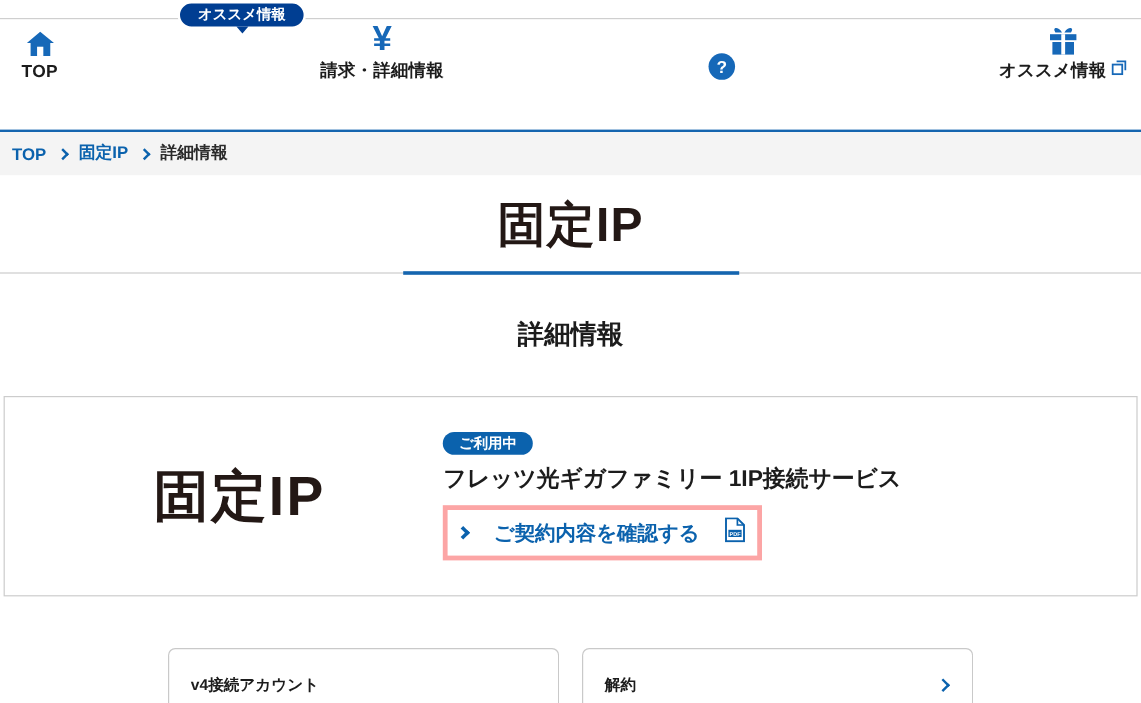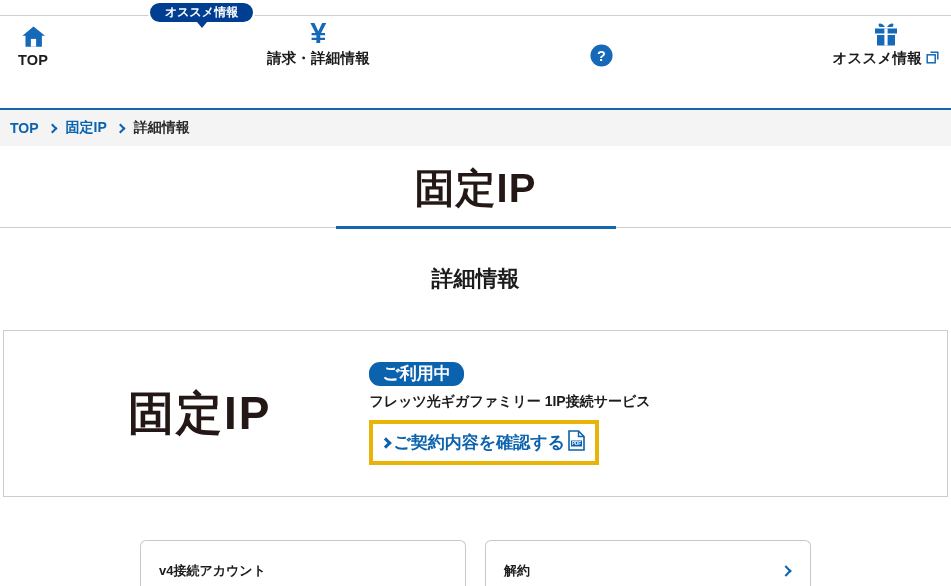--- a/index.html
+++ b/index.html
@@ -57,28 +57,28 @@
   
   .card {
     margin:36px 3px 0; height:167px; border:1px solid #ccc; background:#fff;
     display:flex; align-items:center;
   }
   .card-service-name {
     margin-left:124px; font-size:46px; font-weight:bold; color:#231815; letter-spacing:2px; white-space:nowrap;
   }
   .card-right { margin-left:98px; }
   .status-badge {
-    display:inline-block; background:#0b62ad; color:#fff; font-size:17px; font-weight:bold;
+    display:inline-block; background:#0b62ad; color:#fff; font-size:12px; font-weight:bold;
     padding:3px 13px 4px; border-radius:11px; line-height:1;
   }
-  .plan-name { margin-top:7px; font-size:14px; font-weight:bold; color:#1c1c1c; }
+  .plan-name { margin-top:7px; font-size:19px; font-weight:bold; color:#1c1c1c; }
   .contract-wrap { margin-top:9px; display:inline-flex; }
   .contract-link {
-    display:inline-flex; align-items:center; gap:3px;
-    border:4px solid #eab308; background:#fff; padding:6px 10px 6px 9px;
+    display:inline-flex; align-items:center; gap:21px;
+    border:4px solid #fca5a5; background:#fff; padding:6px 10px 6px 9px;
   }
   .contract-link .link-text { color:#0b62ad; font-size:17px; font-weight:bold; }
   .contract-link .chev { width:8px; height:8px; border-width:3px; }
 
   
   .menu-row { display:flex; justify-content:center; gap:19px; margin-top:43px; }
   .menu-box {
     width:326px; height:130px; border:1px solid #c9c9c9; border-bottom:none;
     border-radius:6px 6px 0 0; background:#fff;
   }

